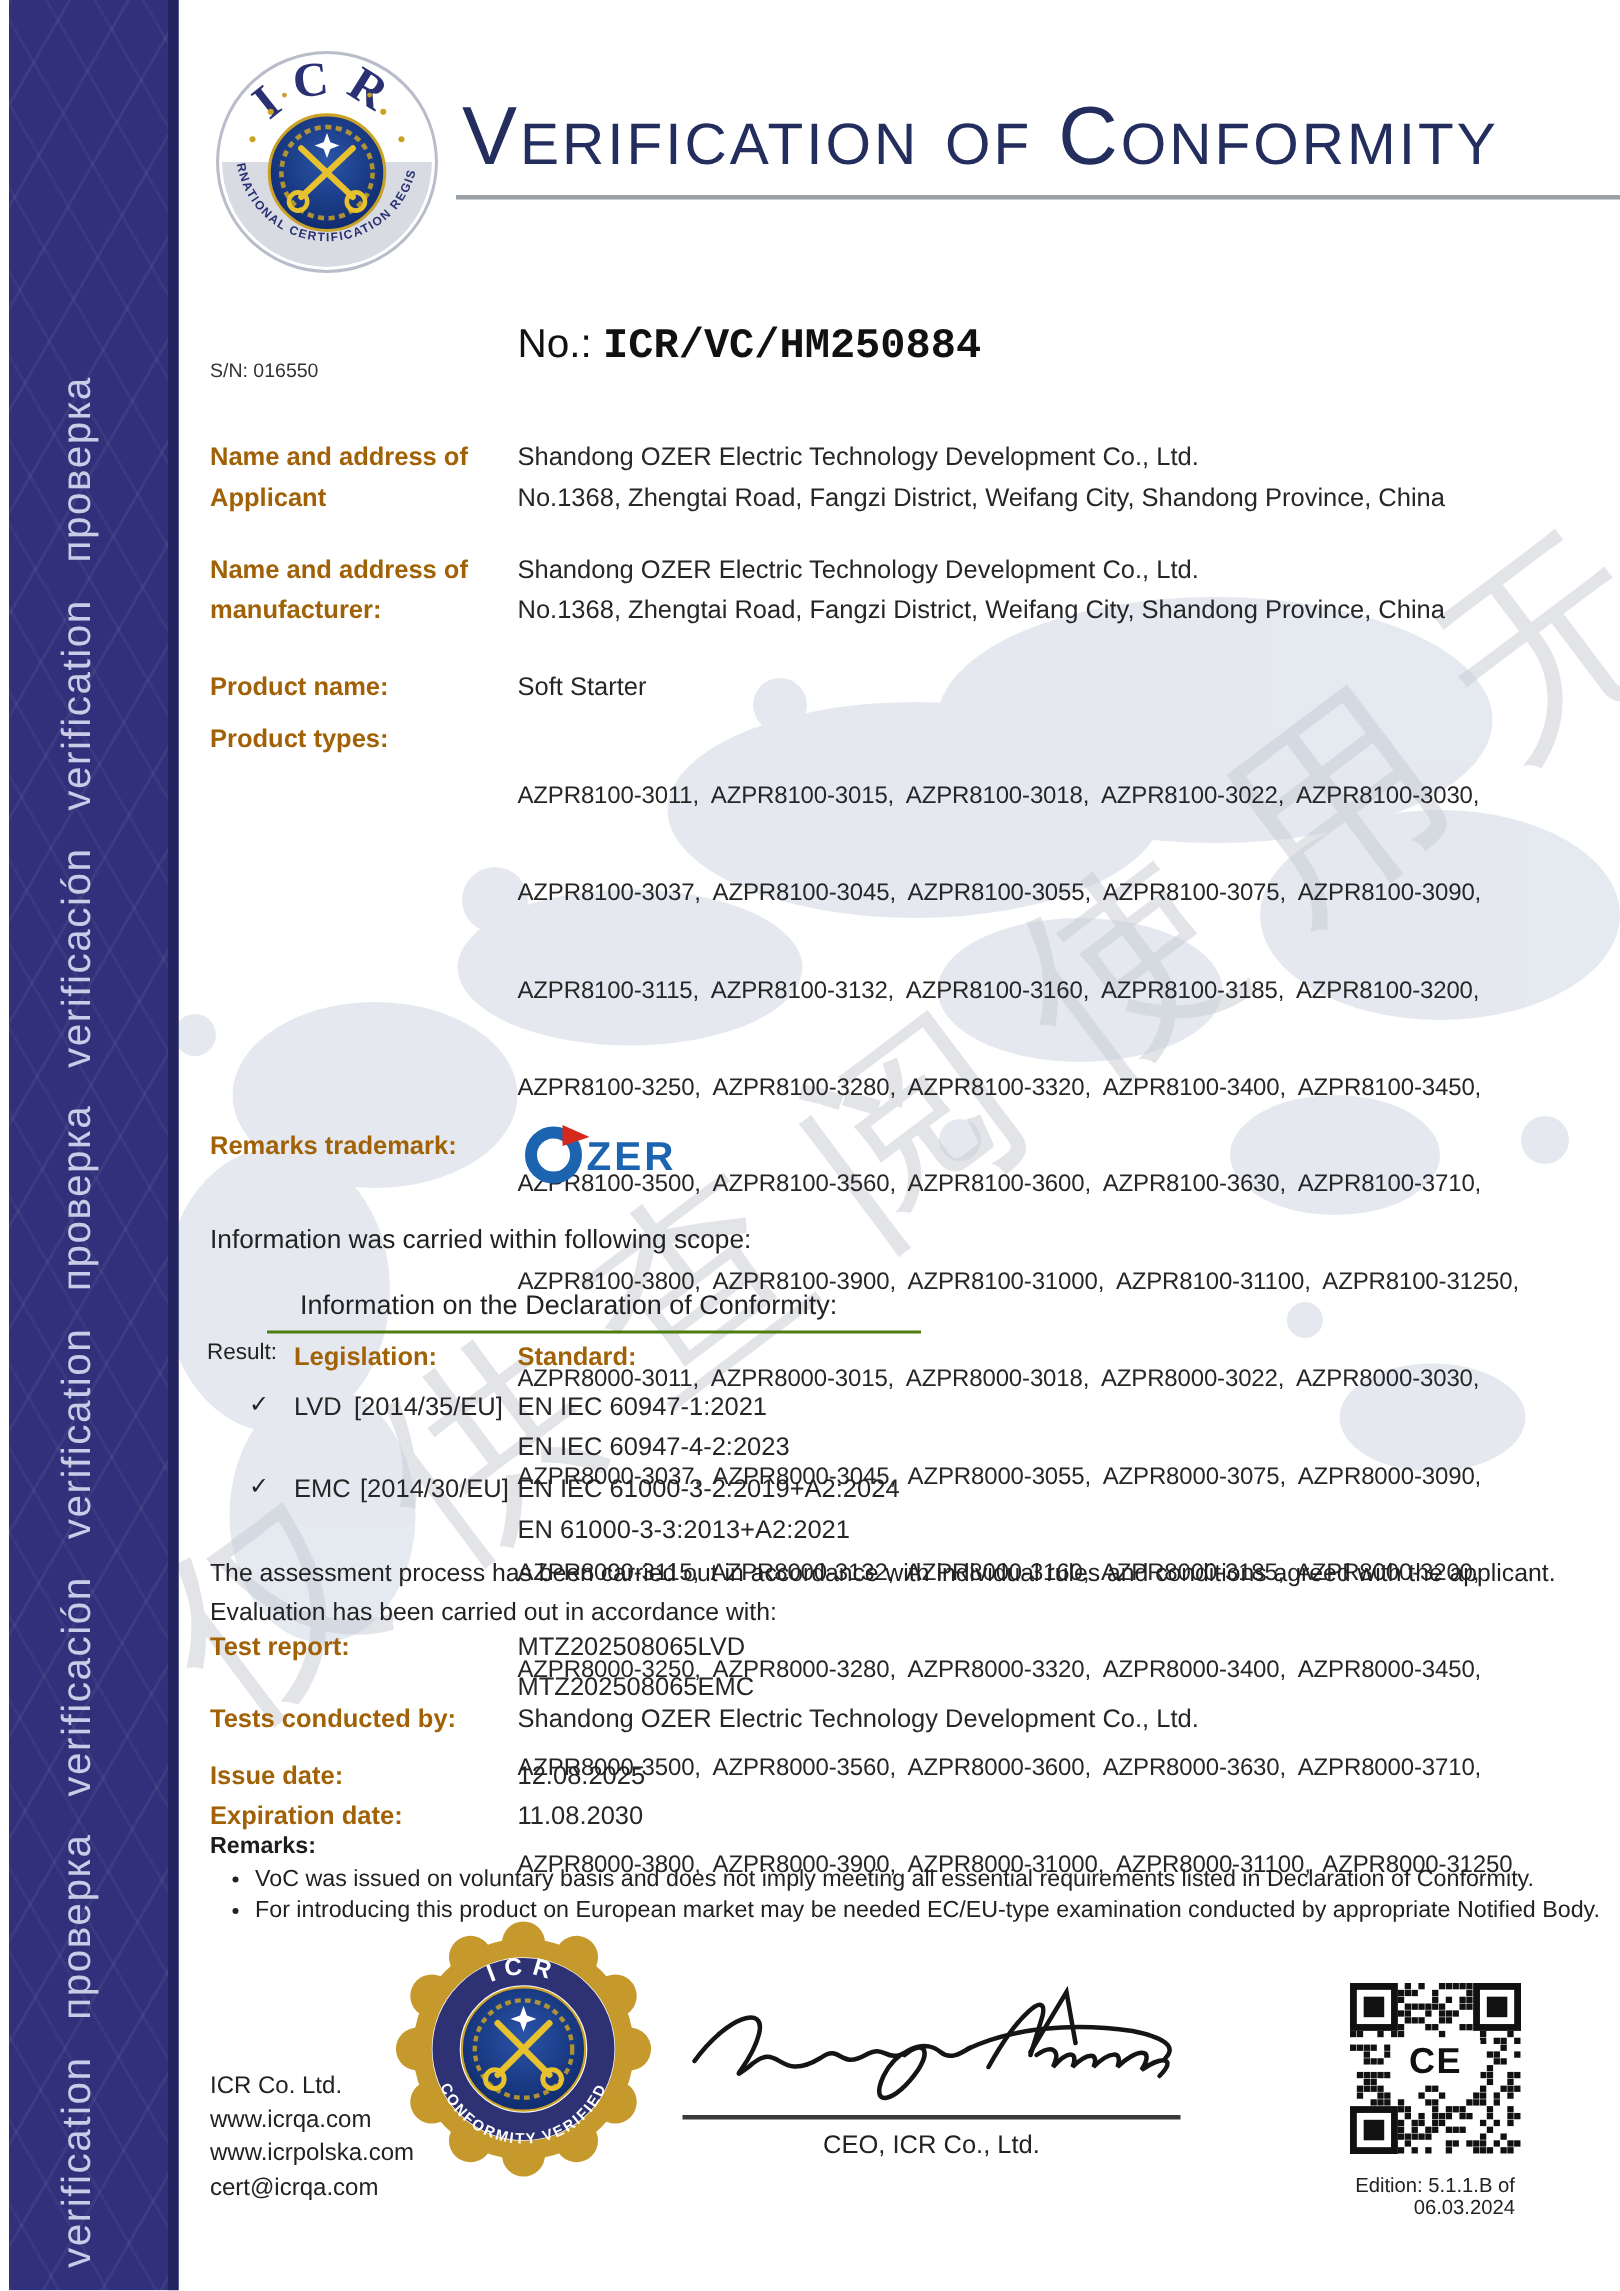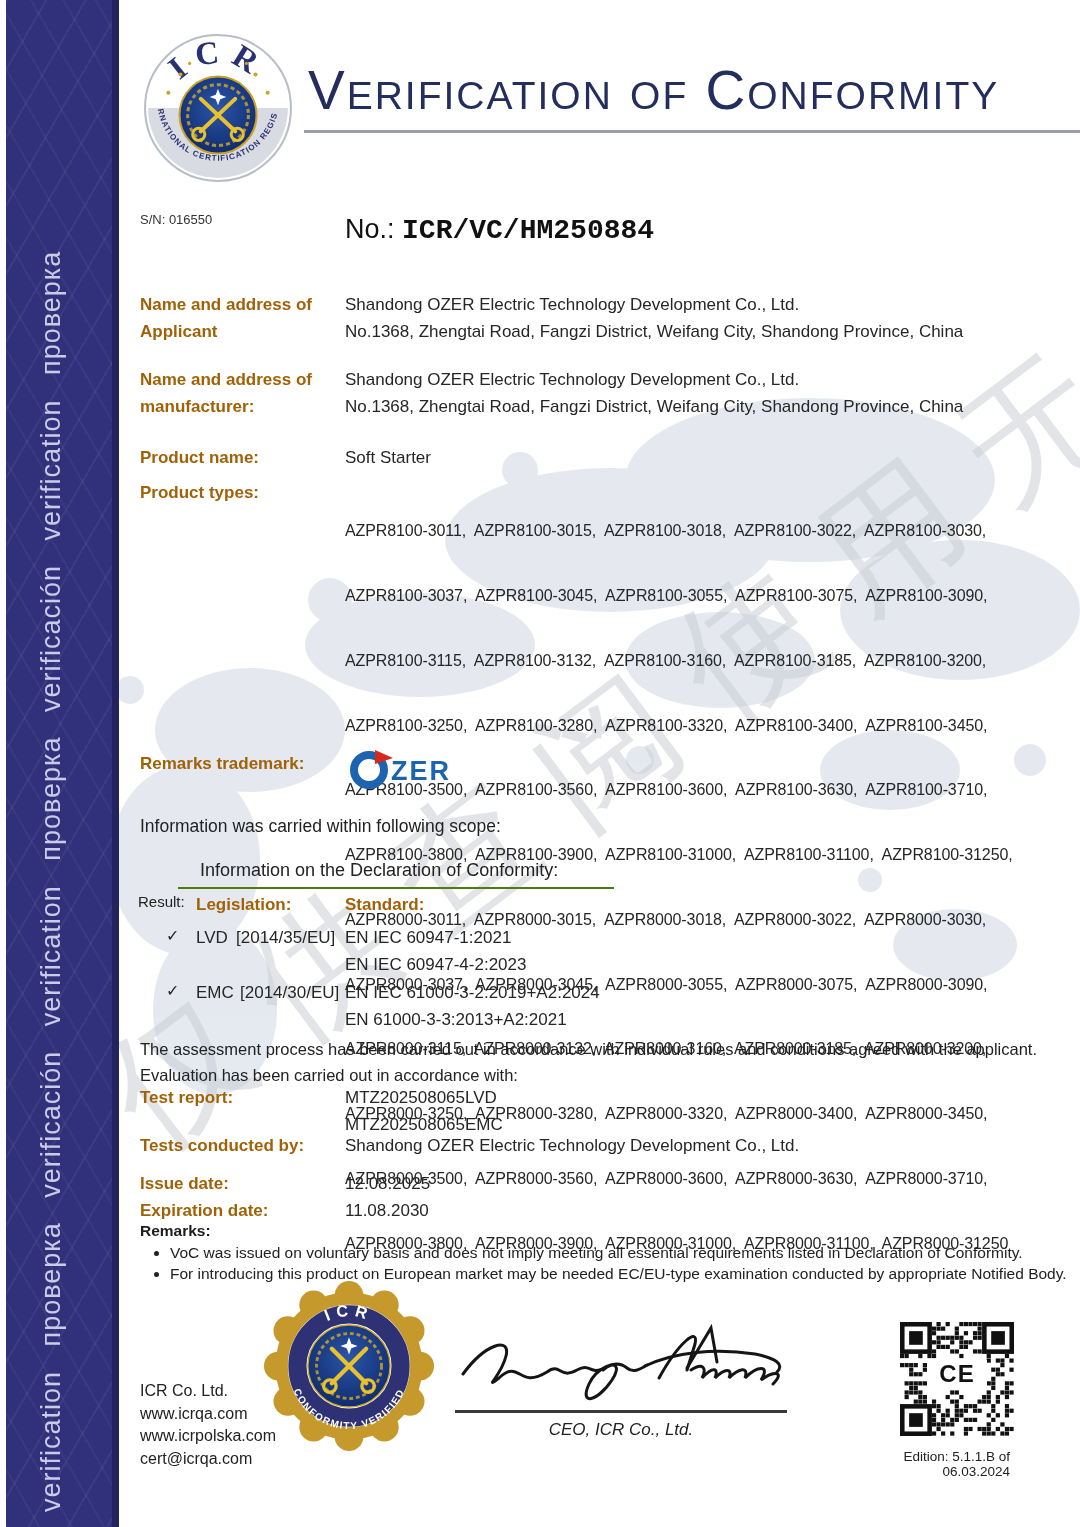--- a/index.html
+++ b/index.html
@@ -19,33 +19,33 @@
   
   .cn-watermark{position:absolute;left:70px;top:1040px;transform:rotate(-37deg);transform-origin:0 0;
       font-size:138px;letter-spacing:40px;color:#c6cad3;opacity:.5;white-space:nowrap;z-index:1;
       pointer-events:none;}
   .content{position:absolute;inset:0;z-index:2;}
   .abs{position:absolute;}
   .lbl{font-weight:bold;font-size:17px;color:#a16207;line-height:27px;}
   .val{font-size:17px;color:#262626;line-height:27px;}
   .title{font-variant:small-caps;font-size:55px;letter-spacing:2px;color:#232d5e;}
   .rule{position:absolute;left:304px;top:130px;width:776px;height:3px;background:#9aa0a6;}
-  .sn{font-size:13px;color:#333;}
+  .sn{font-size:13px;color:#333;margin-top:27px;}
   .no-line{font-size:27px;color:#111;}
   .no-line b{font-size:28px;font-family:Liberation Mono, monospace;}
   .types{font-size:16px;line-height:21.6px;color:#262626;white-space:pre;letter-spacing:-0.1px;}
   .doc-head{font-size:18px;color:#222;border-bottom:2px solid #4d7c0f;padding:0 0 6px 22px;width:414px;}
   .small-lbl{font-size:15px;color:#222;}
   .check{font-size:16px;color:#222;}
   .para{font-size:16.5px;line-height:26px;color:#222;}
   ul.remarks{margin:0;padding-left:26px;}
   ul.remarks li{font-size:15.5px;line-height:21px;color:#222;}
   .contact{font-size:16px;line-height:22.5px;color:#222;}
   .sigline{position:absolute;left:455px;top:1410px;width:332px;height:3px;background:#3a3a3a;}
-  .ceo{position:absolute;left:455px;top:1420px;width:332px;text-align:center;font-size:17px;color:#222;font-style:italic;}
+  .ceo{position:absolute;left:455px;top:1420px;width:332px;text-align:center;font-size:17px;color:#222;}
   .edition{position:absolute;left:850px;top:1449px;width:160px;text-align:right;font-size:13.5px;color:#222;}
 </style>
 </head>
 <body>
 
 <div class="page">
 
   <svg class="map" width="1080" height="1527">
     <g fill="#dfe4ec" opacity="0.8">
       <ellipse cx="250" cy="730" rx="95" ry="62"></ellipse>

